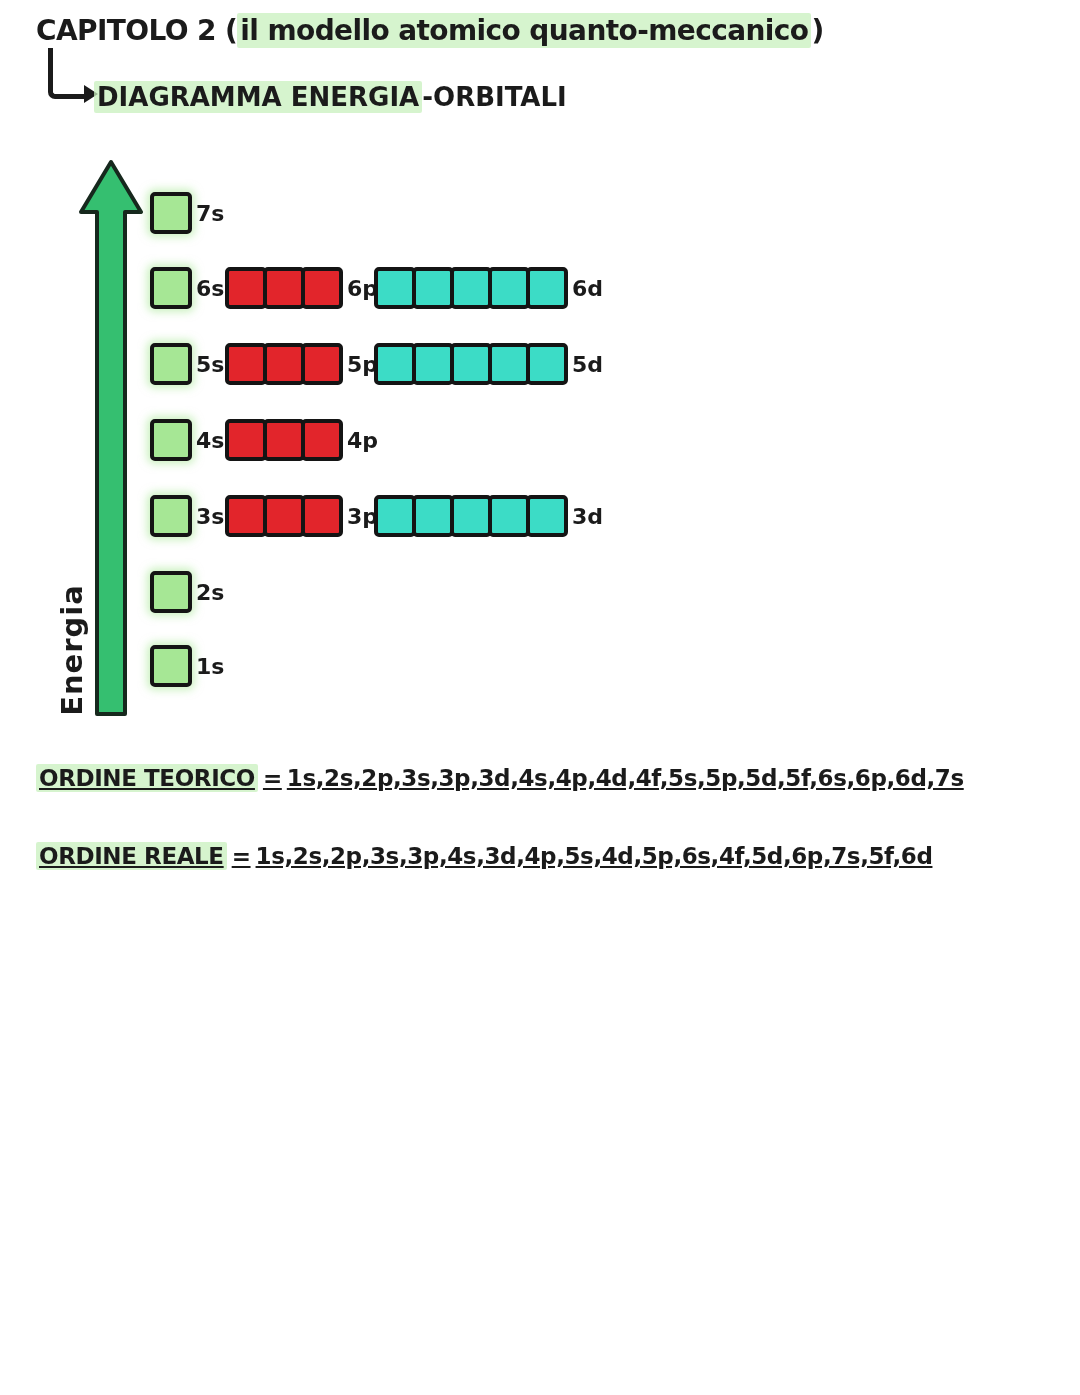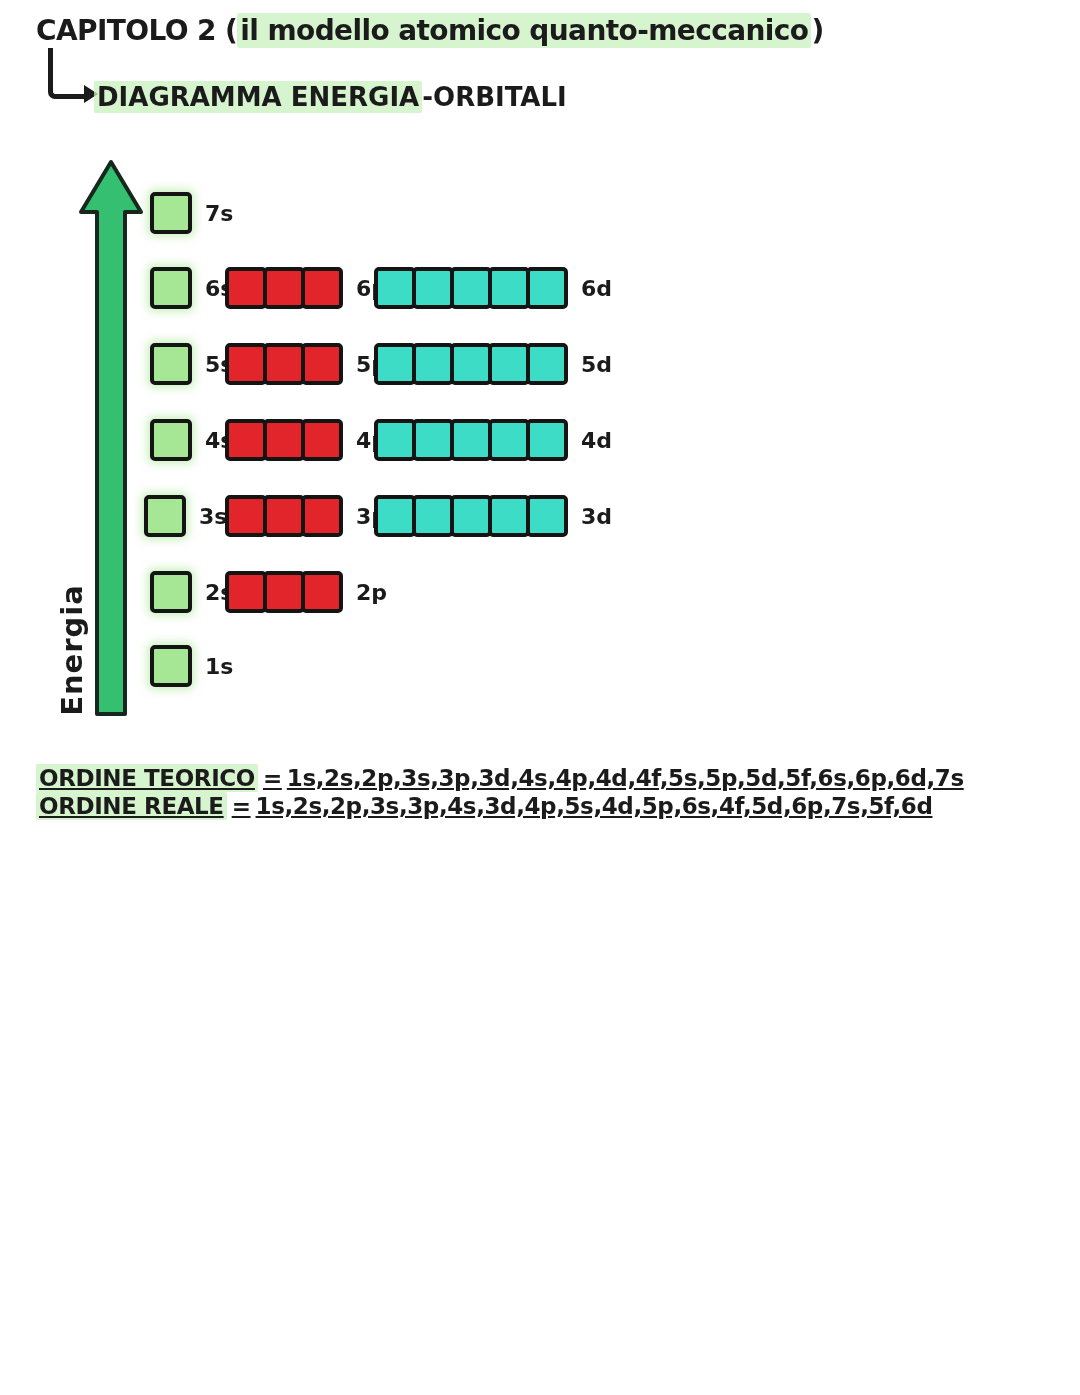--- a/index.html
+++ b/index.html
@@ -60,34 +60,34 @@
     width:42px; height:42px;
     box-sizing:border-box;
     border:4px solid #141414;
     border-radius:5px;
     margin-left:-4px;
     flex:0 0 auto;
   }
   .cell.first { margin-left:0; }
   .cell.s-cell { box-shadow:0 0 9px 3px rgba(160,230,140,0.55); }
   .orbital-label {
-    margin-left:13px;
+    margin-left:4px;
     font-size:22px; font-weight:bold;
     white-space:nowrap;
   }
 
   
   .note-line {
     left:36px;
     font-size:23px; font-weight:bold; letter-spacing:-0.4px;
     white-space:nowrap;
     text-decoration:underline;
   }
   #note-line-0 { top:765px; }
-  #note-line-1 { top:793px; }
+  #note-line-1 { top:843px; }
   .note-sep { padding:0 5px; }
 </style>
 </head>
 <body>
 
 <div class="abs title">
   <span>CAPITOLO 2 (</span><span class="hl">il modello atomico quanto-meccanico</span><span>)</span>
 </div>
 
 <div class="abs elbow"></div>
@@ -174,71 +174,53 @@
           <span class="orbital-label">4s</span>
         </div>
         <div class="orbital-seg" style="left: 225px;">
           <div class="block">
             <div class="cell first" style="background: rgb(226, 37, 43); border-color: rgb(20, 20, 20);"></div>
             <div class="cell" style="background: rgb(226, 37, 43); border-color: rgb(20, 20, 20);"></div>
             <div class="cell" style="background: rgb(226, 37, 43); border-color: rgb(20, 20, 20);"></div>
           </div>
           <span class="orbital-label">4p</span>
         </div>
+      </div>
+      <div class="orbital-row" style="top: 345px;">
+        <div class="orbital-seg" style="left: 150px;">
+          <div class="block">
+            <div class="cell first s-cell" style="background: rgb(166, 231, 149); border-color: rgb(20, 20, 20);"></div>
+          </div>
+          <span class="orbital-label">3s</span>
+        </div>
+        <div class="orbital-seg" style="left: 225px;">
+          <div class="block">
+            <div class="cell first" style="background: rgb(226, 37, 43); border-color: rgb(20, 20, 20);"></div>
+            <div class="cell" style="background: rgb(226, 37, 43); border-color: rgb(20, 20, 20);"></div>
+            <div class="cell" style="background: rgb(226, 37, 43); border-color: rgb(20, 20, 20);"></div>
+          </div>
+          <span class="orbital-label">3p</span>
+        </div>
         <div class="orbital-seg" style="left: 374px;">
           <div class="block">
             <div class="cell first" style="background: rgb(60, 220, 198); border-color: rgb(20, 20, 20);"></div>
             <div class="cell" style="background: rgb(60, 220, 198); border-color: rgb(20, 20, 20);"></div>
             <div class="cell" style="background: rgb(60, 220, 198); border-color: rgb(20, 20, 20);"></div>
             <div class="cell" style="background: rgb(60, 220, 198); border-color: rgb(20, 20, 20);"></div>
             <div class="cell" style="background: rgb(60, 220, 198); border-color: rgb(20, 20, 20);"></div>
           </div>
-          <span class="orbital-label">4d</span>
-        </div>
-      </div>
-      <div class="orbital-row" style="top: 345px;">
-        <div class="orbital-seg" style="left: 144px;">
-          <div class="block">
-            <div class="cell first s-cell" style="background: rgb(166, 231, 149); border-color: rgb(20, 20, 20);"></div>
-          </div>
-          <span class="orbital-label">3s</span>
-        </div>
-        <div class="orbital-seg" style="left: 225px;">
-          <div class="block">
-            <div class="cell first" style="background: rgb(226, 37, 43); border-color: rgb(20, 20, 20);"></div>
-            <div class="cell" style="background: rgb(226, 37, 43); border-color: rgb(20, 20, 20);"></div>
-            <div class="cell" style="background: rgb(226, 37, 43); border-color: rgb(20, 20, 20);"></div>
-          </div>
-          <span class="orbital-label">3p</span>
-        </div>
-        <div class="orbital-seg" style="left: 374px;">
-          <div class="block">
-            <div class="cell first" style="background: rgb(60, 220, 198); border-color: rgb(20, 20, 20);"></div>
-            <div class="cell" style="background: rgb(60, 220, 198); border-color: rgb(20, 20, 20);"></div>
-            <div class="cell" style="background: rgb(60, 220, 198); border-color: rgb(20, 20, 20);"></div>
-            <div class="cell" style="background: rgb(60, 220, 198); border-color: rgb(20, 20, 20);"></div>
-            <div class="cell" style="background: rgb(60, 220, 198); border-color: rgb(20, 20, 20);"></div>
-          </div>
           <span class="orbital-label">3d</span>
         </div>
       </div>
       <div class="orbital-row" style="top: 421px;">
         <div class="orbital-seg" style="left: 150px;">
           <div class="block">
             <div class="cell first s-cell" style="background: rgb(166, 231, 149); border-color: rgb(20, 20, 20);"></div>
           </div>
           <span class="orbital-label">2s</span>
-        </div>
-        <div class="orbital-seg" style="left: 225px;">
-          <div class="block">
-            <div class="cell first" style="background: rgb(226, 37, 43); border-color: rgb(20, 20, 20);"></div>
-            <div class="cell" style="background: rgb(226, 37, 43); border-color: rgb(20, 20, 20);"></div>
-            <div class="cell" style="background: rgb(226, 37, 43); border-color: rgb(20, 20, 20);"></div>
-          </div>
-          <span class="orbital-label">2p</span>
         </div>
       </div>
       <div class="orbital-row" style="top: 495px;">
         <div class="orbital-seg" style="left: 150px;">
           <div class="block">
             <div class="cell first s-cell" style="background: rgb(166, 231, 149); border-color: rgb(20, 20, 20);"></div>
           </div>
           <span class="orbital-label">1s</span>
         </div>
       </div>

